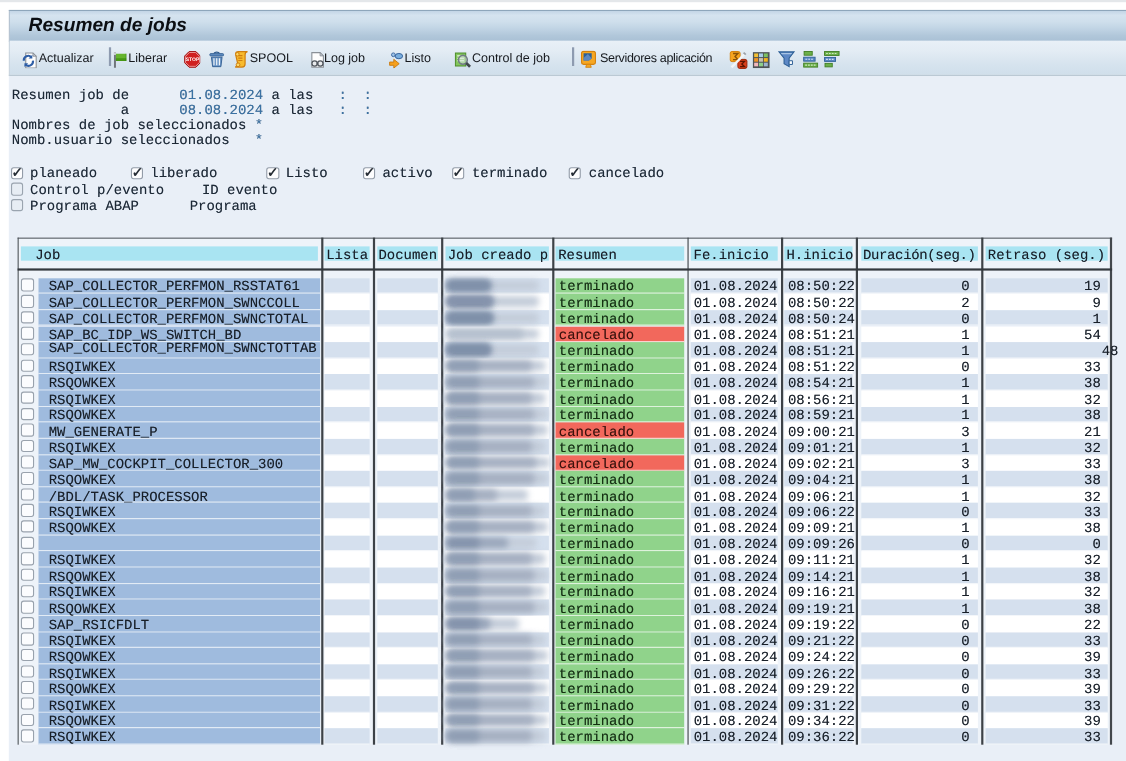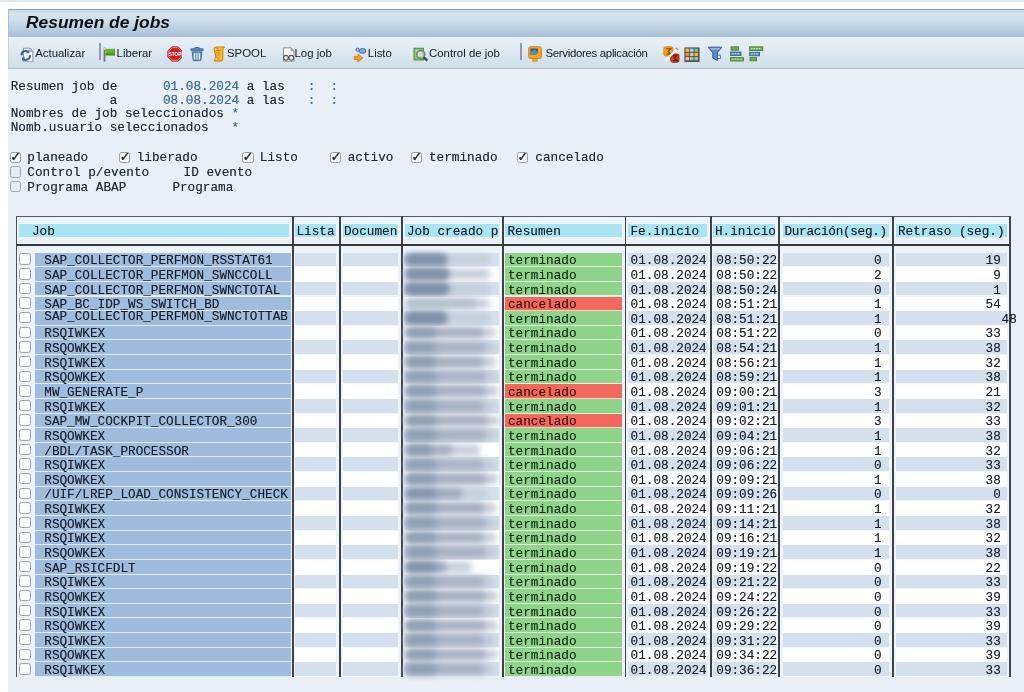--- a/index.html
+++ b/index.html
@@ -485,21 +485,20 @@
 <div class="abs" style="left:612.4px;top:256.52px;width:79.0px;height:14.6px;background:#ffffff;box-sizing:border-box;border-bottom:1.1px solid rgba(255,255,255,0.70);"></div>
 <div class="abs ct" style="left:615.0px;top:258.22px;">01.08.2024</div>
 <div class="abs" style="left:697.9px;top:256.52px;width:62.0px;height:14.6px;background:#ffffff;box-sizing:border-box;border-bottom:1.1px solid rgba(255,255,255,0.70);"></div>
 <div class="abs ct" style="left:700.7px;top:258.22px;">09:09:21</div>
 <div class="abs" style="left:767.9px;top:256.52px;width:105.5px;height:14.6px;background:#ffffff;box-sizing:border-box;border-bottom:1.1px solid rgba(255,255,255,0.70);"></div>
 <div class="abs ct" style="left:767.9px;top:258.22px;width:98.1px;text-align:right;">1</div>
 <div class="abs" style="left:880.9px;top:256.52px;width:111.0px;height:14.6px;background:#ffffff;box-sizing:border-box;border-bottom:1.1px solid rgba(255,255,255,0.70);"></div>
 <div class="abs ct" style="left:880.9px;top:258.22px;width:104.3px;text-align:right;">38</div>
 <div class="cb" style="left:3.9px;top:272.06px;background:#fbfcfe;border-color:#99a2ad;"></div>
 <div class="abs" style="left:19.4px;top:271.16px;width:256.0px;height:14.6px;background:#9fbbde;box-sizing:border-box;border-bottom:1.1px solid rgba(255,255,255,0.70);"></div>
-<div class="abs ct" style="left:28.7px;top:272.86px;">/UIF/LREP_LOAD_CONSISTENCY_CHECK</div>
 <div class="abs" style="left:279.9px;top:271.16px;width:41.0px;height:14.6px;background:#d5e0ee;box-sizing:border-box;border-bottom:1.1px solid rgba(255,255,255,0.70);"></div>
 <div class="abs" style="left:327.4px;top:271.16px;width:55.5px;height:14.6px;background:#d5e0ee;box-sizing:border-box;border-bottom:1.1px solid rgba(255,255,255,0.70);"></div>
 <div class="abs" style="left:389.9px;top:271.16px;width:94.0px;height:14.6px;background:#d5e0ee;box-sizing:border-box;border-bottom:1.1px solid rgba(255,255,255,0.70);"></div>
 <div class="blb" style="left:390.9px;top:273.26px;width:82px;background:#c3ccd9;"></div>
 <div class="blb" style="left:390.9px;top:273.26px;width:56px;background:#98a5ba;"></div>
 <div class="blb" style="left:390.9px;top:273.26px;width:30px;background:#8392ab;"></div>
 <div class="abs" style="left:489.4px;top:271.16px;width:117.5px;height:14.6px;background:#90d38b;box-sizing:border-box;border-bottom:1.1px solid rgba(255,255,255,0.70);"></div>
 <div class="abs ct" style="left:492.4px;top:272.86px;color:#14300f;">terminado</div>
 <div class="abs" style="left:612.4px;top:271.16px;width:79.0px;height:14.6px;background:#d5e0ee;box-sizing:border-box;border-bottom:1.1px solid rgba(255,255,255,0.70);"></div>
 <div class="abs ct" style="left:615.0px;top:272.86px;">01.08.2024</div>

